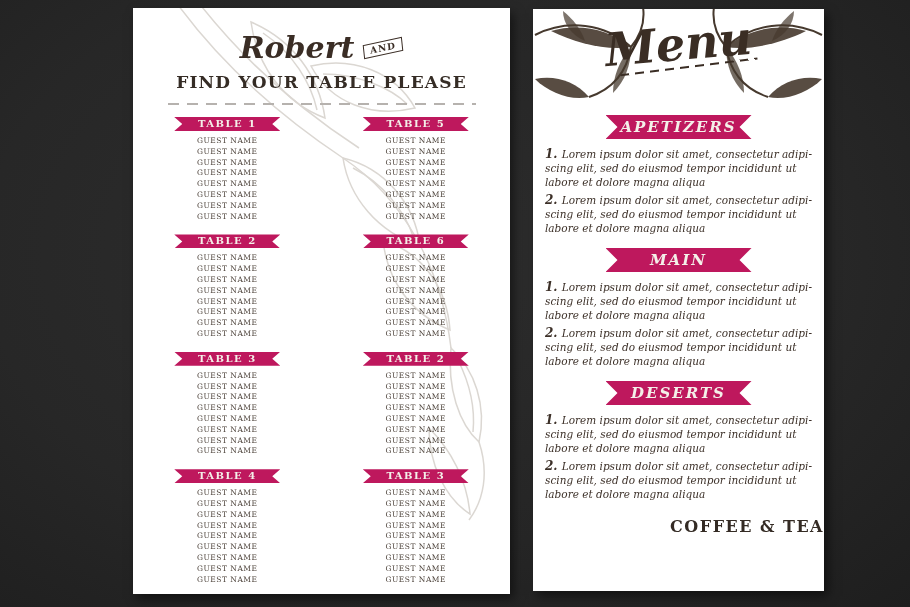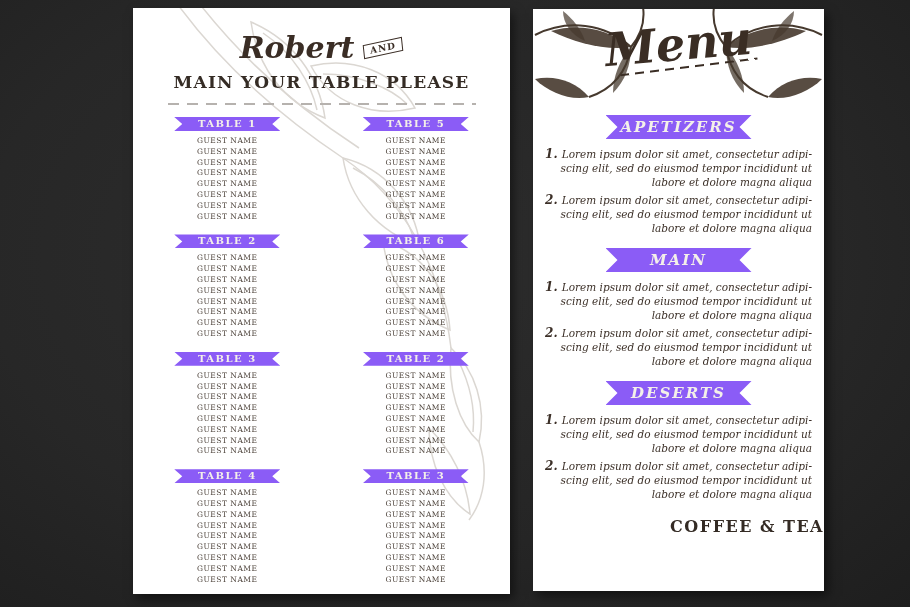--- a/index.html
+++ b/index.html
@@ -40,21 +40,21 @@
     background: repeating-linear-gradient(90deg,#b6b2ae 0 11px, transparent 11px 19px);
   }
   .tables-grid {
     margin-top:12px;
     display:grid; grid-template-columns:1fr 1fr;
     grid-template-rows:repeat(4,auto); grid-auto-flow:column;
     justify-items:center;
   }
   .table-section { margin-bottom:12px; display:flex; flex-direction:column; align-items:center; }
   .ribbon {
-    background:#8b5cf6; color:#f4f0e9; font-weight:bold; text-align:center;
+    background:#be185d; color:#f4f0e9; font-weight:bold; text-align:center;
     clip-path: polygon(0 0, 100% 0, calc(100% - var(--notch)) 50%, 100% 100%, 0 100%, var(--notch) 50%);
   }
   .table-banner {
     --notch:8px; width:106px; height:14px; line-height:14px;
     font-size:10px; letter-spacing:1.5px; margin-bottom:5px;
   }
   .guest { font-size:7.5px; line-height:10.8px; letter-spacing:0.5px; color:#4e443c; text-align:center; }
 
   
   .corner { position:absolute; top:0; pointer-events:none; }
@@ -66,21 +66,21 @@
     width:138px; height:2px; margin:0 auto;
     background: repeating-linear-gradient(90deg,#3a2d24 0 9px, transparent 9px 15px);
     transform:rotate(-2deg) translateX(8px);
   }
   .menu-sections { margin-top:46px;font-style:italic; }
   .menu-section { margin-bottom:13px; }
   .menu-banner {
     --notch:12px; width:146px; height:24px; line-height:24px;
     font-size:15px; letter-spacing:2px; margin:0 auto 8px;
   }
-  .menu-item { font-size:10.5px; line-height:14px; color:#3c3028; text-align:right; padding:0 12px; margin-bottom:4px; }
+  .menu-item { font-size:10.5px; line-height:14px; color:#3c3028; text-align:left; padding:0 12px; margin-bottom:4px; }
   .menu-item .num { font-weight:bold; font-size:12px; }
   .coffee {
     margin-top:16px; text-align:right; font-weight:bold;
     font-size:16px; letter-spacing:1.5px; color:#342b24;
   }
   .alcohol {
     position:absolute; bottom:13px; left:0; width:100%; text-align:center;
     font-size:10.5px; letter-spacing:0.4px; font-weight:bold; color:#342b24;
   }
 </style>
@@ -103,21 +103,21 @@
       <path d="M346,434 C356,464 351,492 336,512"></path>
       <path d="M296,420 C318,442 334,472 337,506 C312,490 296,456 296,420 Z"></path>
       <path d="M325,352 C338,378 342,404 340,424"></path>
     </g>
   </svg>
   <div class="card-content">
     <div class="names">
       <span>Robert</span>
       <span class="and-badge">AND</span>
     </div>
-    <div class="subtitle">MAIN YOUR TABLE PLEASE</div>
+    <div class="subtitle">FIND YOUR TABLE PLEASE</div>
     <div class="divider"></div>
     <div class="tables-grid">
         <div class="table-section">
           <div class="ribbon table-banner">TABLE 1</div>
           <div class="guest-list">
             <div class="guest">GUEST NAME</div>
             <div class="guest">GUEST NAME</div>
             <div class="guest">GUEST NAME</div>
             <div class="guest">GUEST NAME</div>
             <div class="guest">GUEST NAME</div>

